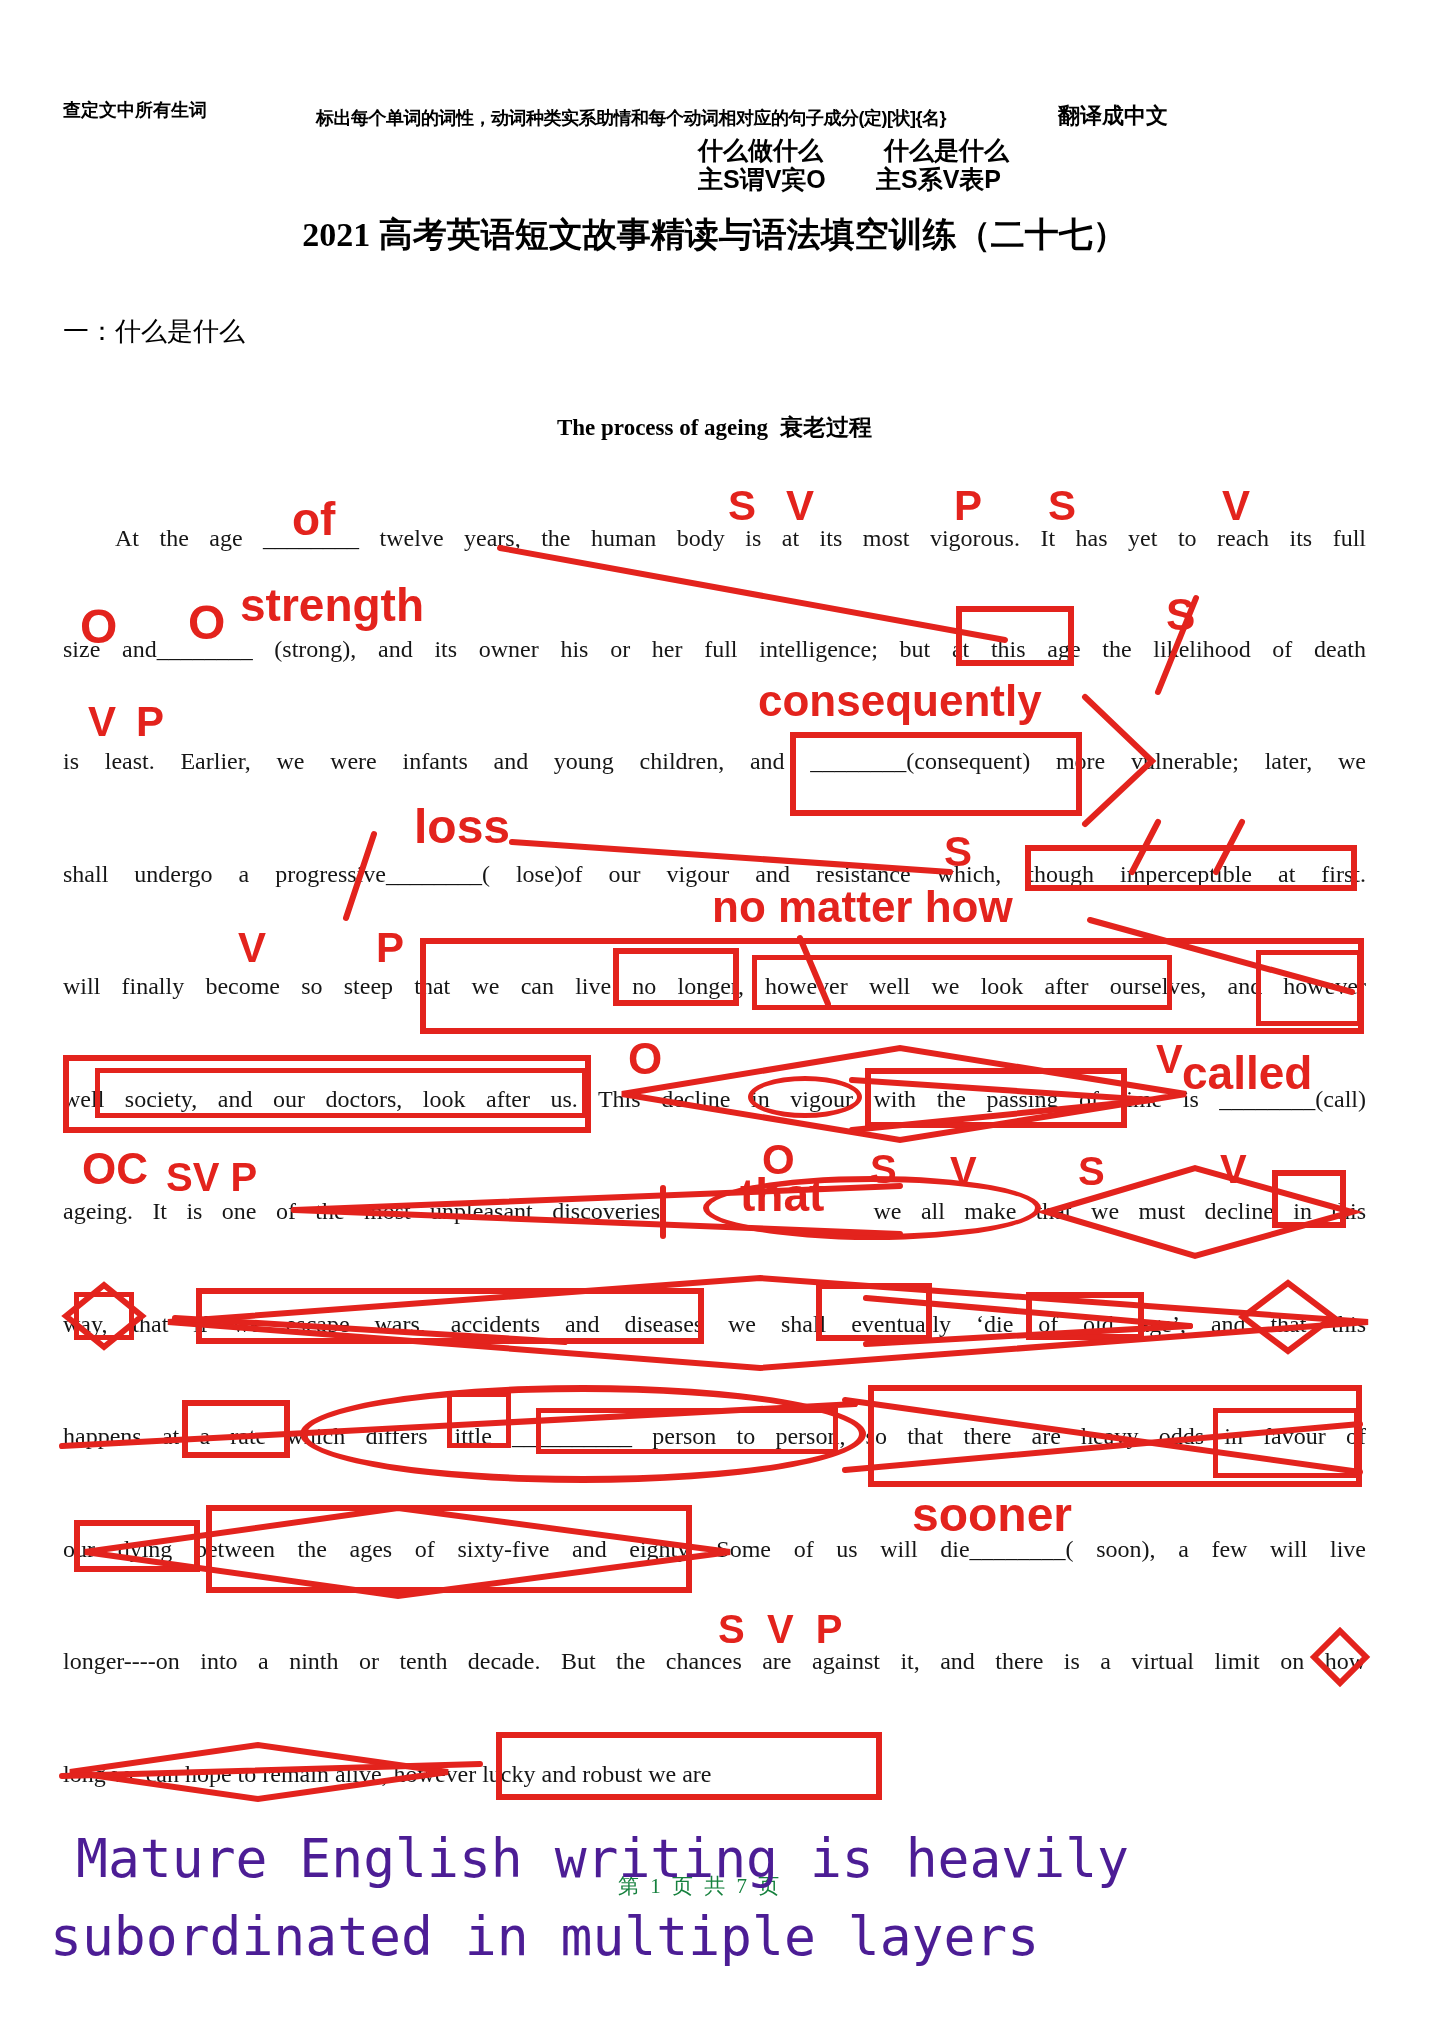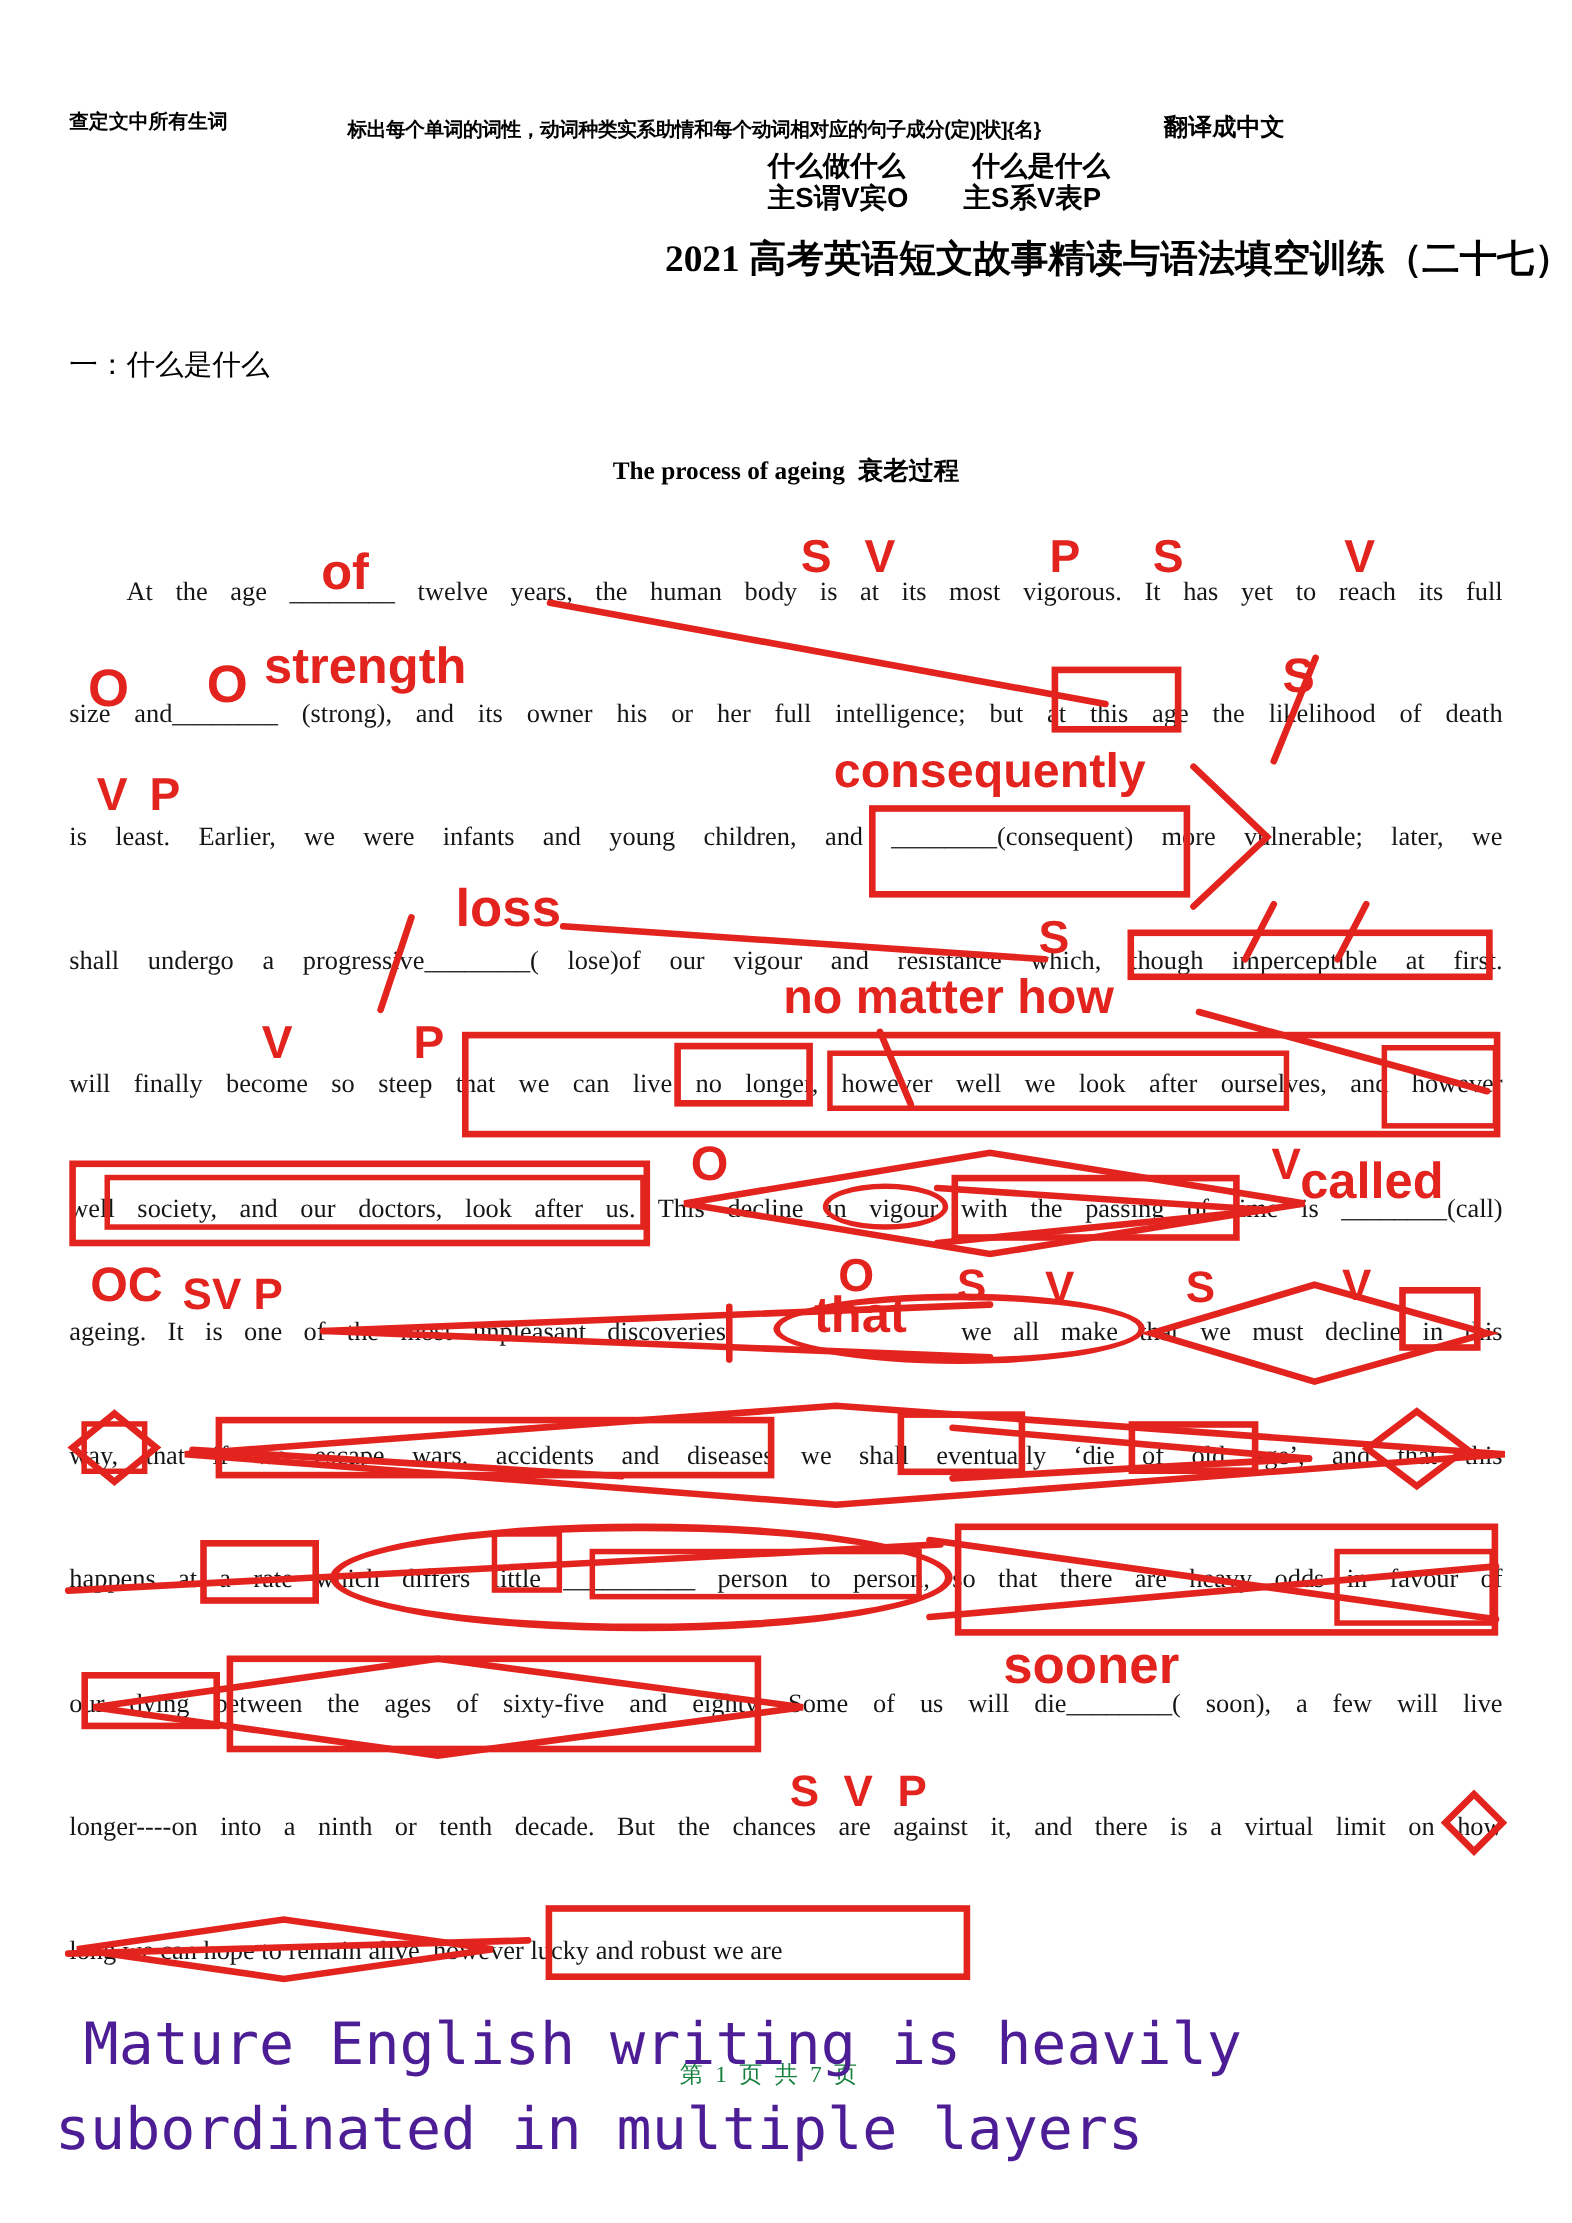--- a/index.html
+++ b/index.html
@@ -4,21 +4,21 @@
 <style>
   :root{ --red:#e3231d; --ink:#161616; }
   *{ margin:0; padding:0; box-sizing:border-box; }
   html,body{ width:1429px; height:2021px; }
   body{ background:#ffffff; position:relative; overflow:hidden;
         font-family:"Liberation Serif", serif; color:var(--ink); }
 
   .hdr{ position:absolute; font-family:"Liberation Sans", sans-serif;
         font-weight:700; color:#000; white-space:pre; z-index:1; }
 
-  .doc-title{ position:absolute; left:0; width:100%; text-align:right;
+  .doc-title{ position:absolute; left:0; width:100%; text-align:center;
         font-size:34px; font-weight:700; color:#000; z-index:1; }
 
   .section-heading{ position:absolute; left:63px; font-size:26px; color:#000; z-index:1; }
 
   .subtitle{ position:absolute; left:0; width:100%; text-align:center;
         font-size:23px; font-weight:700; color:#000; z-index:1; }
   .subtitle .cn{ margin-left:12px; }
 
   .bodyline{ position:absolute; left:63px; width:1303px; font-size:24px;
         line-height:1.25; color:var(--ink); text-align:justify;

